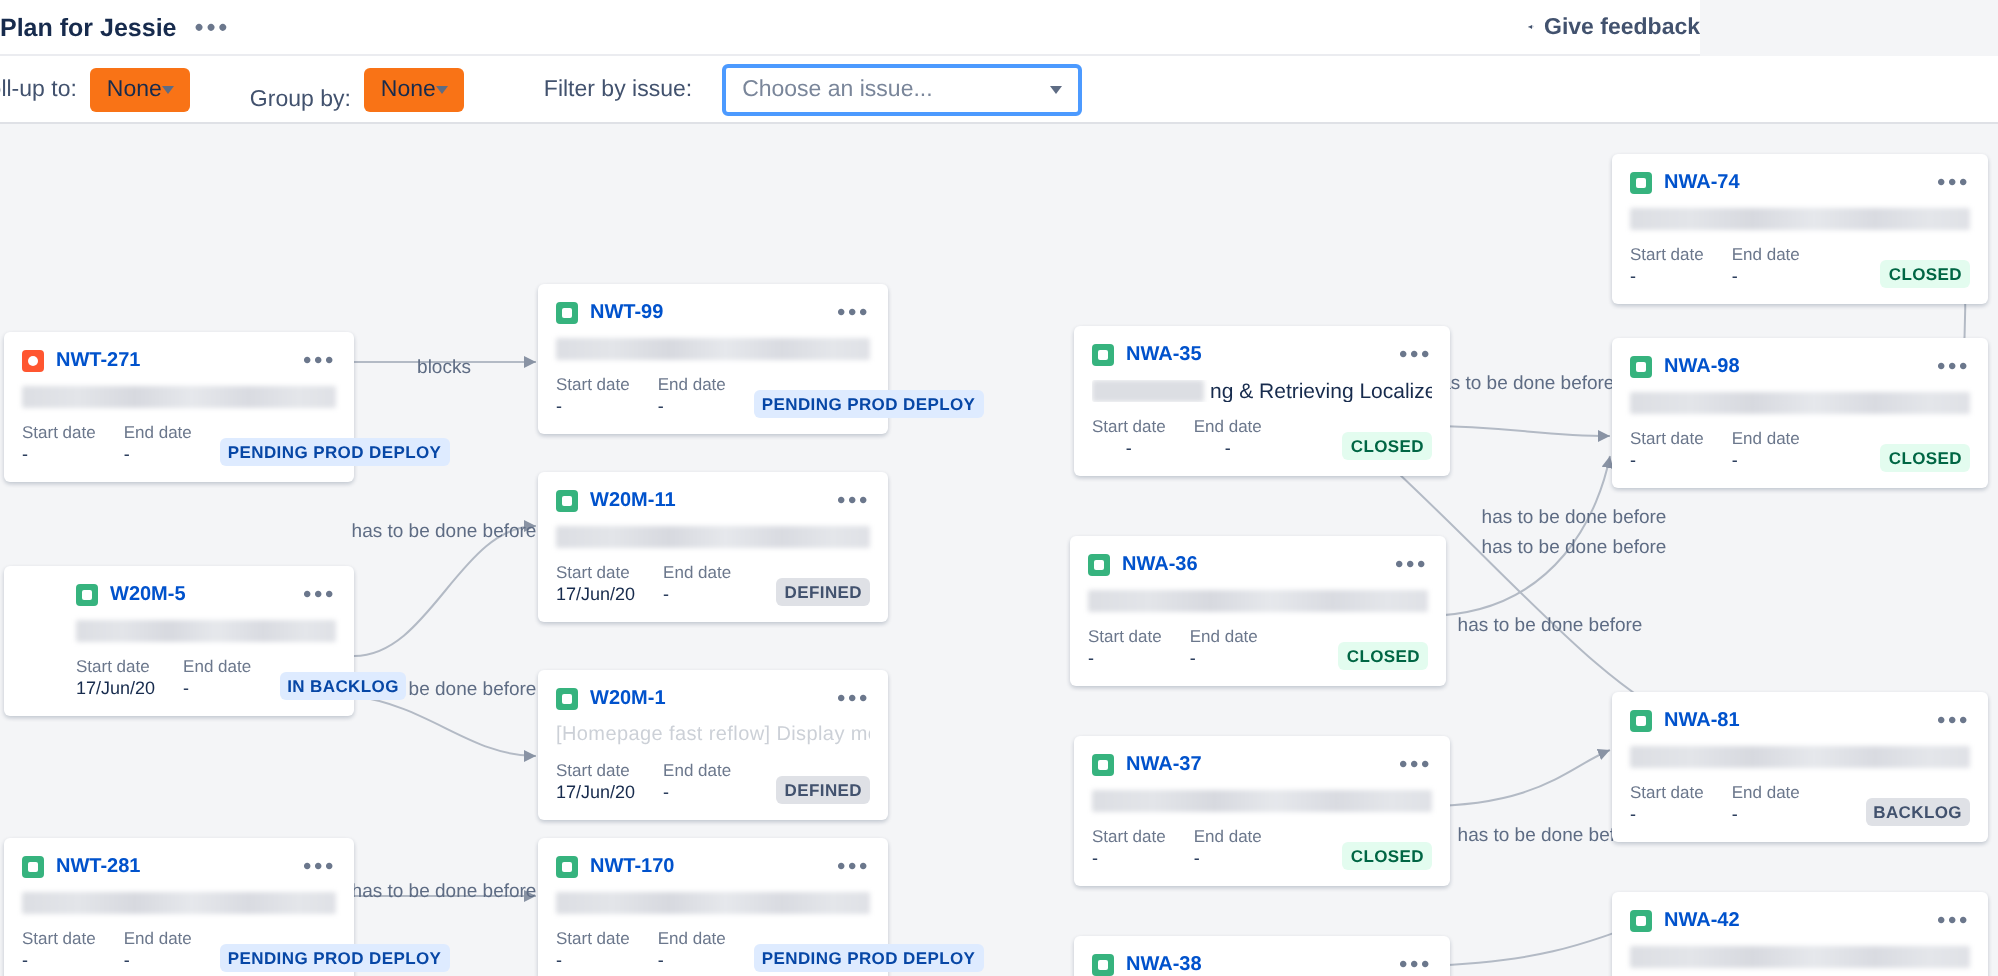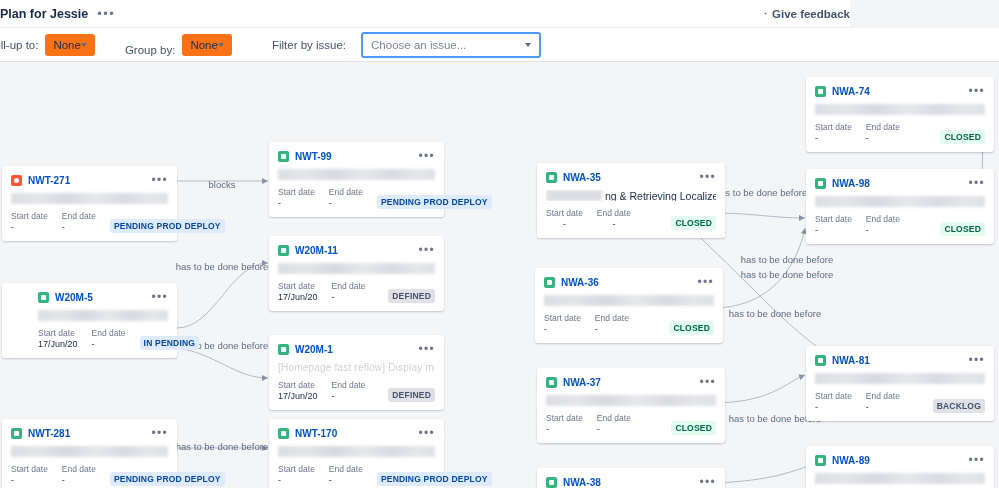--- a/index.html
+++ b/index.html
@@ -396,21 +396,21 @@
     <div class="summary"></div>
     <div class="card-bottom">
       <div class="datecol">
         <div class="date-lbl">Start date</div>
         <div class="date-val">17/Jun/20</div>
       </div>
       <div class="datecol">
         <div class="date-lbl">End date</div>
         <div class="date-val">-</div>
       </div>
-      <span class="badge blue">IN PENDING</span>
+      <span class="badge blue">IN BACKLOG</span>
     </div>
   </div>
 
   <div class="card" style="left:269px; top:272px;">
     <div class="card-top">
       <span class="type-ico story"></span>
       <span class="key">W20M-1</span>
       <span class="card-dots">•••</span>
     </div>
     <div class="summary ghost">[Homepage fast reflow] Display modal on ...</div>
@@ -503,21 +503,21 @@
         <div class="date-lbl">End date</div>
         <div class="date-val">-</div>
       </div>
       <span class="badge blue">PENDING PROD DEPLOY</span>
     </div>
   </div>
 
   <div class="card w200" style="left:806px; top:383px;">
     <div class="card-top">
       <span class="type-ico story"></span>
-      <span class="key">NWA-89</span>
+      <span class="key">NWA-42</span>
       <span class="card-dots">•••</span>
     </div>
     <div class="summary"></div>
   </div>
 
   <div class="card w200" style="left:537px; top:405px;">
     <div class="card-top">
       <span class="type-ico story"></span>
       <span class="key">NWA-38</span>
       <span class="card-dots">•••</span>

